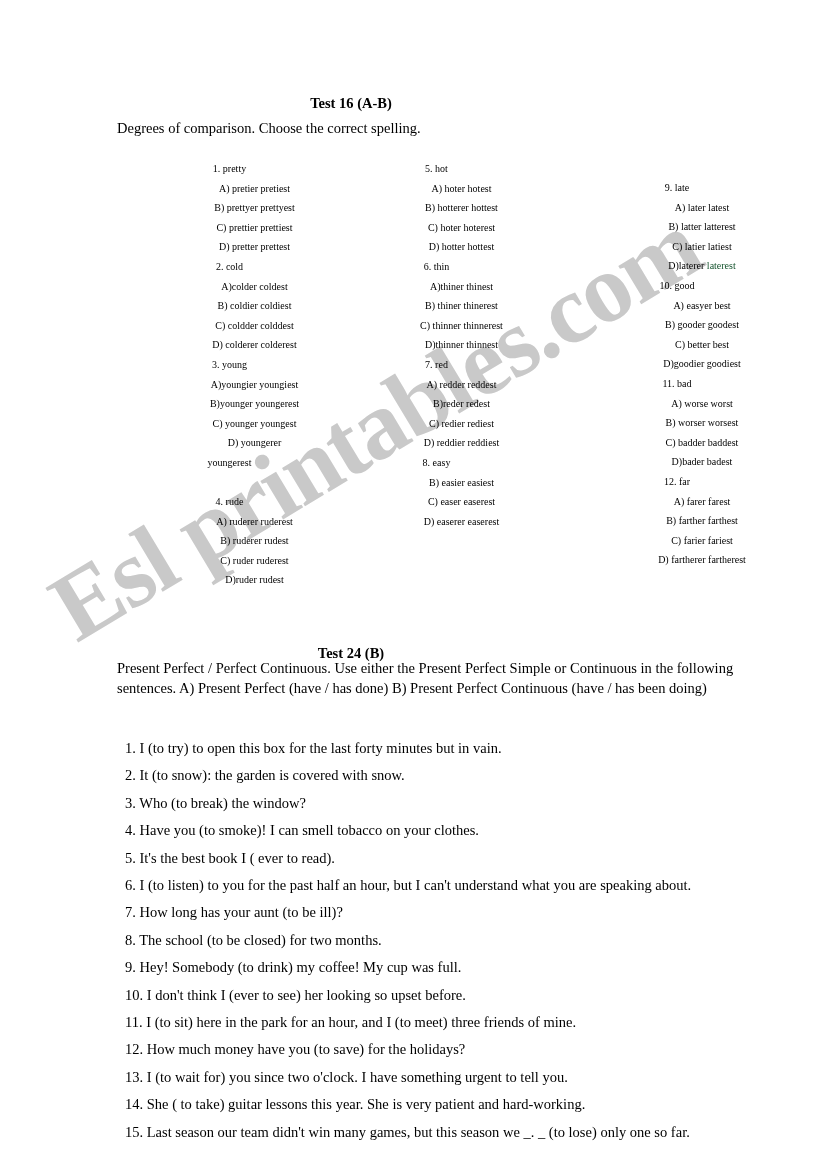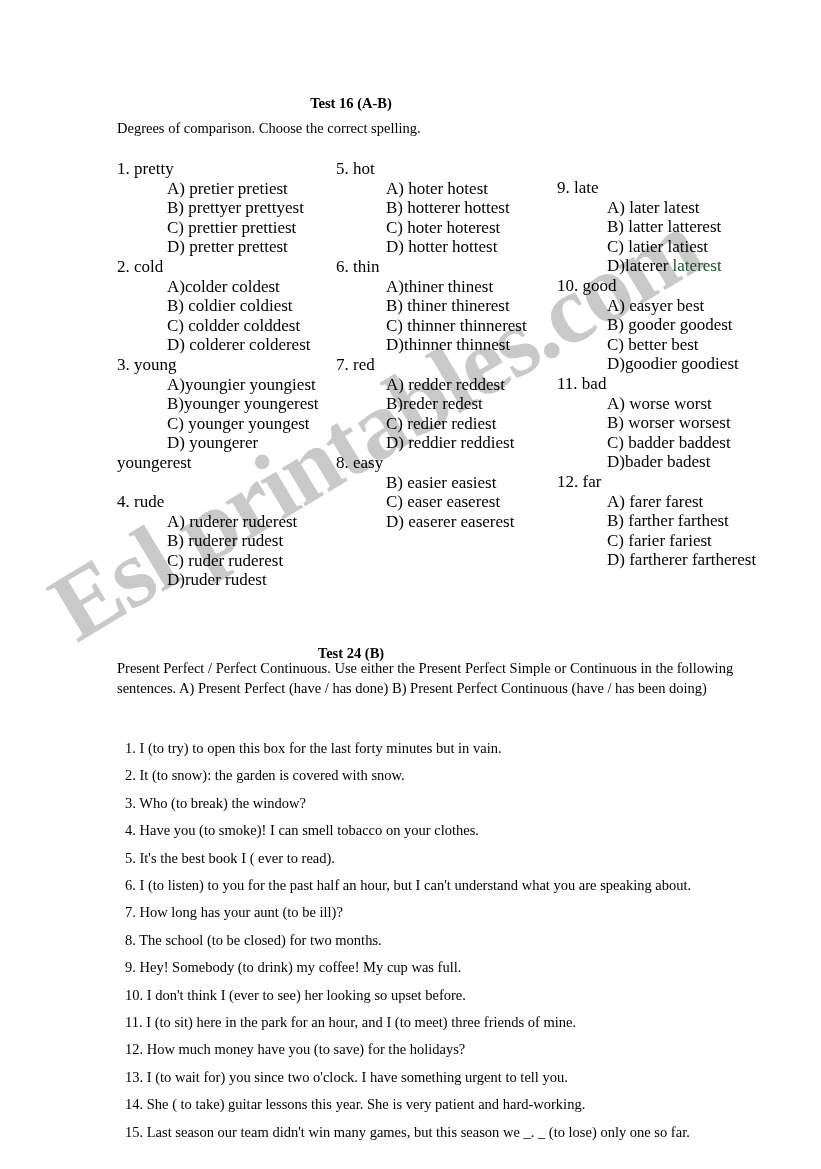--- a/index.html
+++ b/index.html
@@ -54,25 +54,26 @@
     position: absolute;
     font-size: 14.5px;
     line-height: 19.5px;
   }
   #t16-instructions { left: 117px; top: 119px; width: 640px; }
   #t24-instructions { left: 117px; top: 659px; width: 648px; }
 
   
   .mc-col {
     position: absolute;
-    font-size: 17px;
+    font-size: 10px;
     line-height: 19.6px;
+    text-align: center;
   }
   #col-1 { left: 117px; top: 159px; width: 225px; }
-  #col-2 { left: 336px; top: 159px; width: 215px; }
+  #col-2 { left: 329px; top: 159px; width: 215px; }
   #col-3 { left: 557px; top: 178px; width: 240px; }
 
   .q-stem { white-space: nowrap; }
   .q-opt  { padding-left: 50px; white-space: nowrap; }
   .q-overflow { padding-left: 0; white-space: nowrap; }
   .q-block { margin: 0; }
   .spacer-sm { height: 19.6px; }
 
   .red { color: #c0392b; }
 

